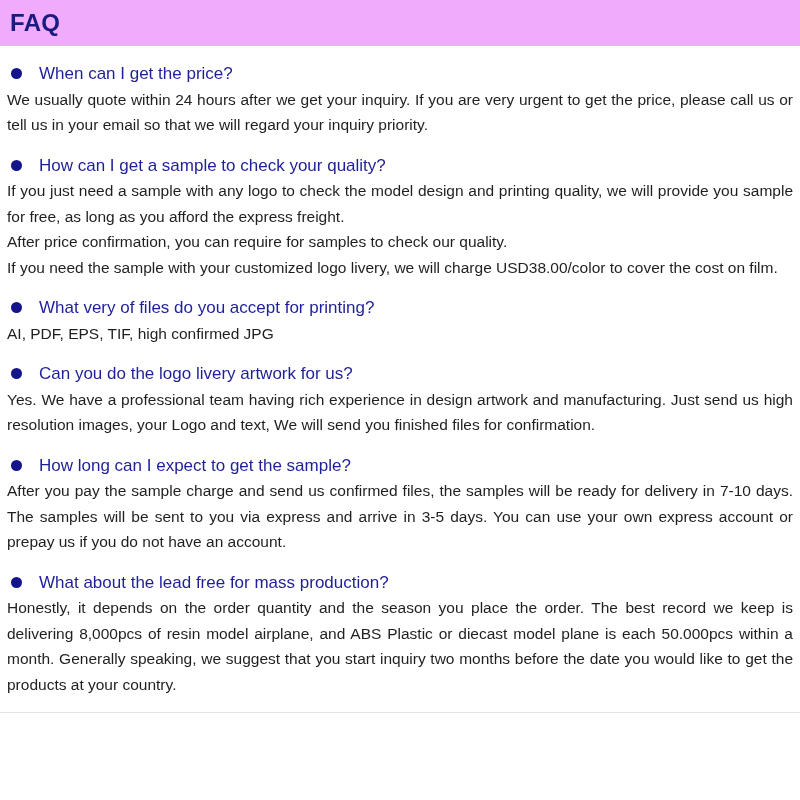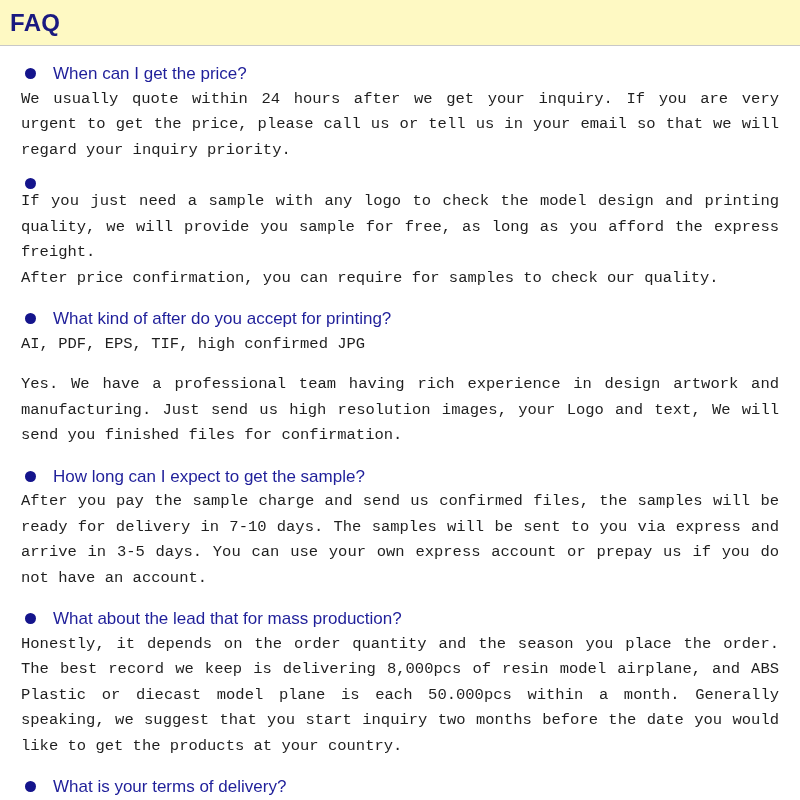--- a/index.html
+++ b/index.html
@@ -14,36 +14,36 @@
     font-family: "Liberation Sans", sans-serif;
   }
   .page {
     width: 800px;
     height: 800px;
     background: #ffffff;
     position: relative;
   }
   .header {
     height: 46px;
-    background: #fef9c3;
+    background: #f0abfc;
     border-bottom: 1px solid #c8c8c8;
     display: flex;
     align-items: center;
     padding: 12px 10px;
     box-sizing: border-box;
   }
   .header h1 {
     margin: 0;
     font-size: 24px;
     font-weight: bold;
     color: #1a1a80;
     letter-spacing: 0.3px;
   }
   .faq-list {
-    padding: 0 21px;
+    padding: 0 7px;
   }
   .faq-item {
     margin-top: 15px;
   }
   .q-row {
     display: flex;
     align-items: center;
   }
   .bullet {
     width: 11px;
@@ -60,21 +60,20 @@
     font-weight: 400;
     color: #1f1f9a;
     line-height: 25.5px;
   }
   .a {
     margin: 0;
     font-size: 15.5px;
     color: #1f1f1f;
     line-height: 25.5px;
     text-align: justify;
-    font-family: Liberation Mono, monospace;
   }
   .bottom-rule {
     margin: 4px 0 0 0;
     border: 0;
     border-top: 1px solid #e3e3e3;
   }
 </style>
 </head>
 <body>
 
@@ -89,64 +88,66 @@
       <h2 class="q">When can I get the price?</h2>
     </div>
     <div>
           <p class="a">We usually quote within 24 hours after we get your inquiry. If you are very urgent to get the price, please call us or tell us in your email so that we will regard your inquiry priority.</p>
         </div>
   </section>
 
   <section class="faq-item">
     <div class="q-row">
       <span class="bullet"></span>
+      <h2 class="q">How can I get a sample to check your quality?</h2>
     </div>
     <div>
           <p class="a">If you just need a sample with any logo to check the model design and printing quality, we will provide you sample for free, as long as you afford the express freight.</p>
           <p class="a">After price confirmation, you can require for samples to check our quality.</p>
+          <p class="a">If you need the sample with your customized logo livery, we will charge USD38.00/color to cover the cost on film.</p>
         </div>
   </section>
 
   <section class="faq-item">
     <div class="q-row">
       <span class="bullet"></span>
-      <h2 class="q">What kind of after do you accept for printing?</h2>
+      <h2 class="q">What very of files do you accept for printing?</h2>
     </div>
     <div>
           <p class="a">AI, PDF, EPS, TIF, high confirmed JPG</p>
         </div>
   </section>
 
   <section class="faq-item">
+    <div class="q-row">
+      <span class="bullet"></span>
+      <h2 class="q">Can you do the logo livery artwork for us?</h2>
+    </div>
     <div>
           <p class="a">Yes. We have a professional team having rich experience in design artwork and manufacturing. Just send us high resolution images, your Logo and text, We will send you finished files for confirmation.</p>
         </div>
   </section>
 
   <section class="faq-item">
     <div class="q-row">
       <span class="bullet"></span>
       <h2 class="q">How long can I expect to get the sample?</h2>
     </div>
     <div>
           <p class="a">After you pay the sample charge and send us confirmed files, the samples will be ready for delivery in 7-10 days. The samples will be sent to you via express and arrive in 3-5 days. You can use your own express account or prepay us if you do not have an account.</p>
         </div>
   </section>
 
   <section class="faq-item">
     <div class="q-row">
       <span class="bullet"></span>
-      <h2 class="q">What about the lead that for mass production?</h2>
+      <h2 class="q">What about the lead free for mass production?</h2>
     </div>
     <div>
           <p class="a">Honestly, it depends on the order quantity and the season you place the order. The best record we keep is delivering 8,000pcs of resin model airplane, and ABS Plastic or diecast model plane is each 50.000pcs within a month. Generally speaking, we suggest that you start inquiry two months before the date you would like to get the products at your country.</p>
         </div>
   </section>
 
   <section class="faq-item">
-    <div class="q-row">
-      <span class="bullet"></span>
-      <h2 class="q">What is your terms of delivery?</h2>
-    </div>
   </section>
 </div>
   <hr class="bottom-rule">
 </div>
 
 </body></html>

